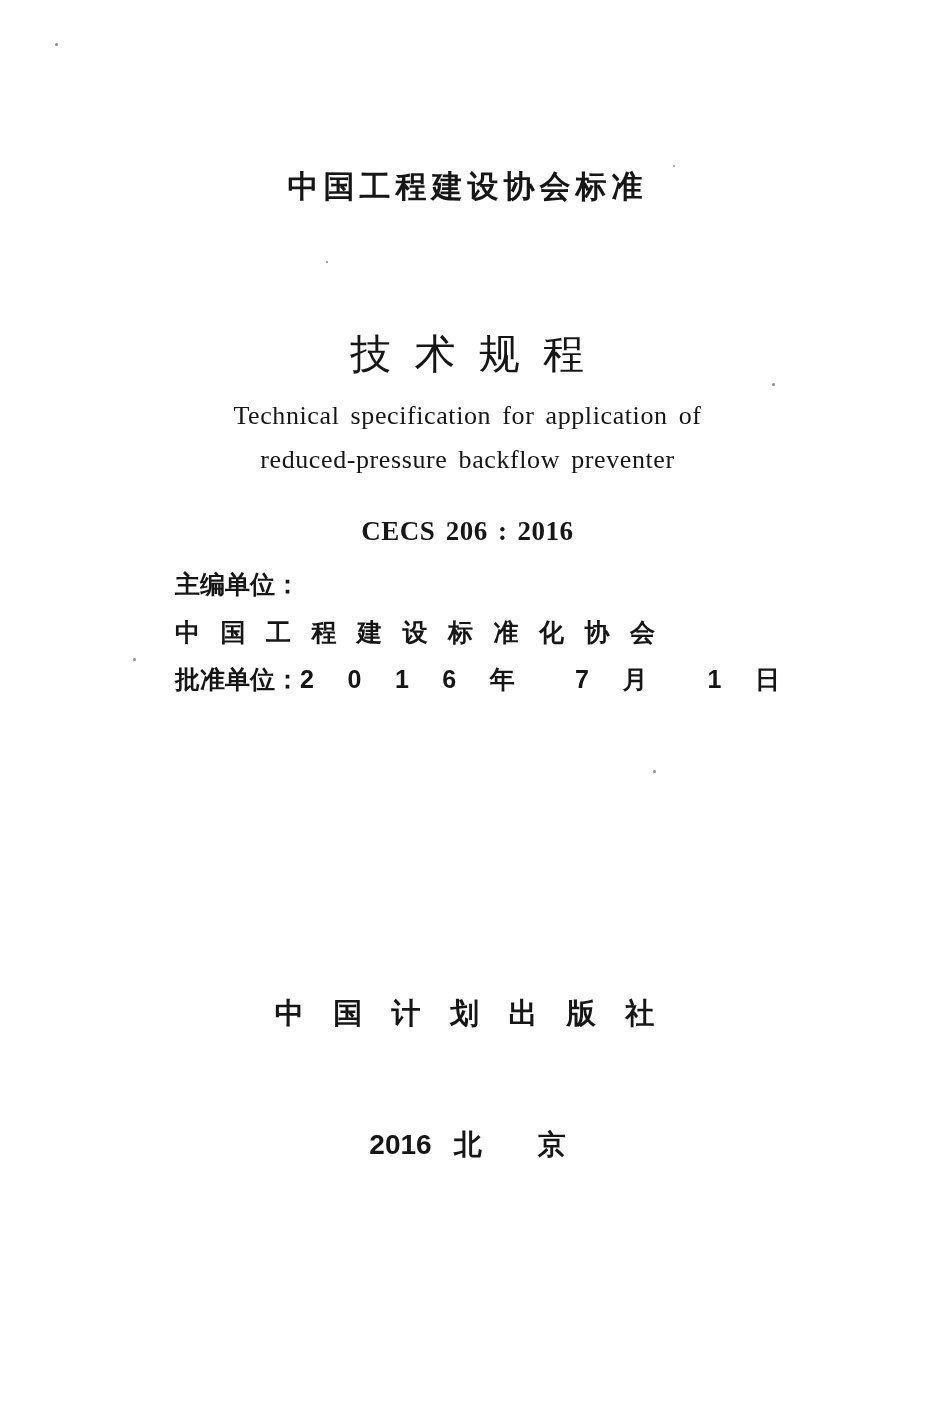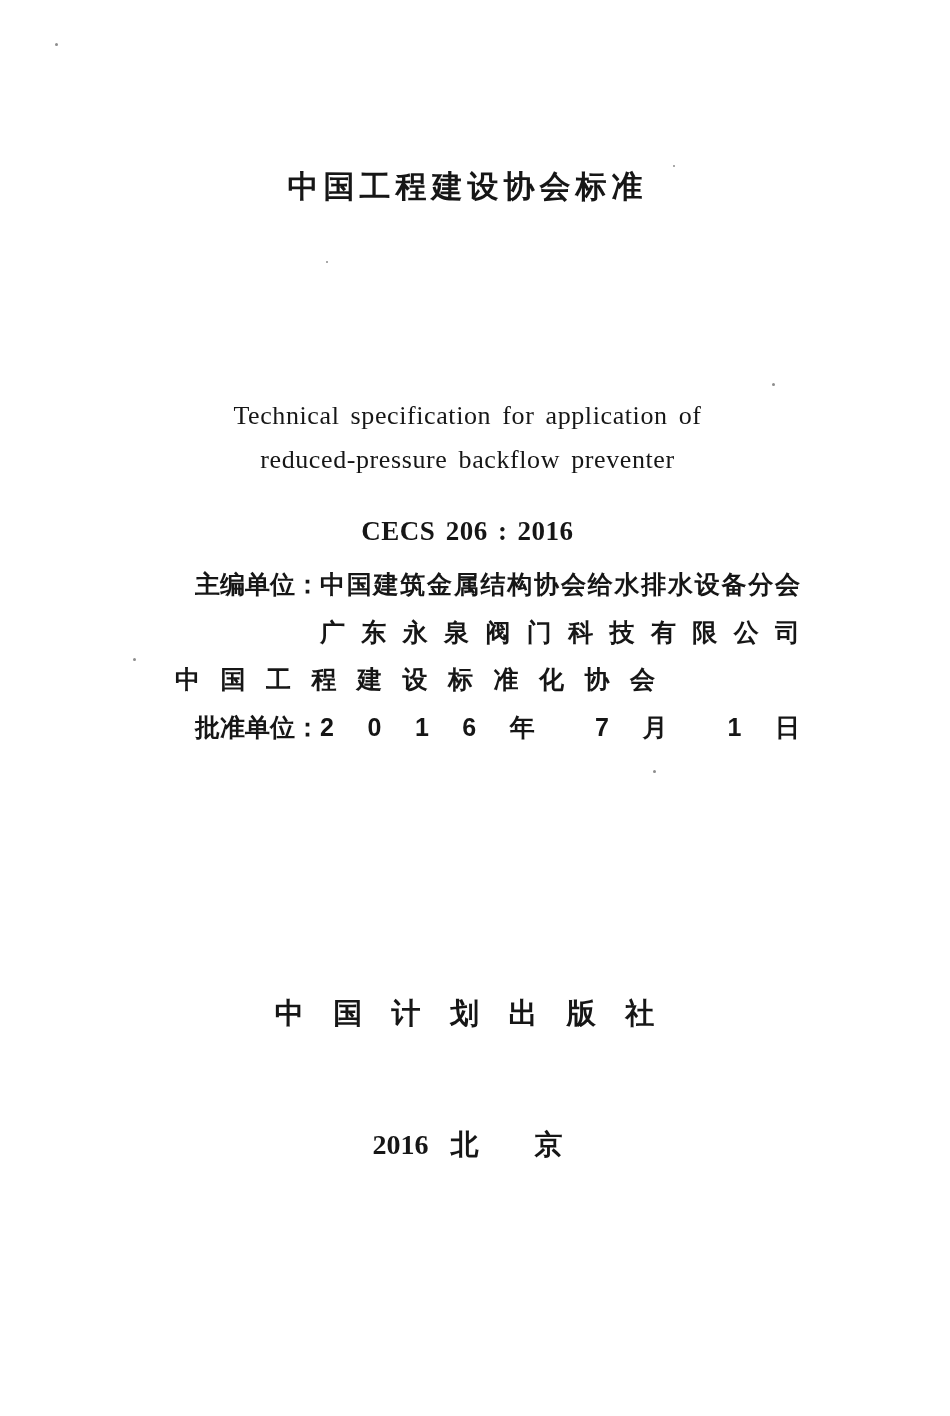--- a/index.html
+++ b/index.html
@@ -18,69 +18,65 @@
   .title-cn-2{top:327px;font-size:41px;font-weight:500;letter-spacing:1px;word-spacing:11px;}
   .title-en-1{top:401px;font-size:26px;letter-spacing:0.6px;word-spacing:4px;}
   .title-en-2{top:445px;font-size:26px;letter-spacing:0.6px;word-spacing:4px;}
   .std-code{top:516px;font-size:27px;font-weight:700;word-spacing:3px;letter-spacing:0.5px;}
   .imprint{
     position:absolute;left:175px;top:561px;
     font-family:"Liberation Sans","DejaVu Sans",sans-serif;
     font-weight:600;font-size:25px;line-height:47.5px;
   }
   .imprint-line{display:flex;}
-  .imp-label{display:block;flex:0 0 125px;width:125px;white-space:nowrap;margin-left:20px;}
+  .imp-label{display:block;flex:0 0 125px;width:125px;white-space:nowrap;}
   .imp-value{
     display:block;width:480px;
     text-align:justify;text-align-last:justify;
   }
   .publisher-name{
     top:994px;font-family:Liberation Mono, monospace;
     font-weight:600;font-size:29px;letter-spacing:6px;
   }
   .year-line{
     position:absolute;top:1126px;left:0;width:100%;
     display:flex;justify-content:center;align-items:baseline;
     font-size:28px;font-weight:700;
   }
-  .year-line .year{font-family:Liberation Serif, serif;margin-right:22px;}
+  .year-line .year{font-family:Liberation Sans, sans-serif;margin-right:22px;}
   .year-line .city{font-family:"Liberation Sans","DejaVu Sans",sans-serif;}
   .year-line .city-first{margin-right:56px;}
   .speck{position:absolute;background:#8d8d8d;border-radius:50%;}
   .s1{left:55px;top:43px;width:3px;height:3px;}
   .s2{left:673px;top:165px;width:2px;height:2px;}
   .s3{left:326px;top:261px;width:2px;height:2px;}
   .s4{left:772px;top:383px;width:3px;height:3px;}
   .s5{left:653px;top:770px;width:3px;height:3px;}
   .s6{left:133px;top:658px;width:3px;height:3px;}
 </style>
 </head>
 <body>
 
 <div class="page">
   <div class="content">
 
     <div class="abs assoc-label">中国工程建设协会标准</div>
 
 
+    <div class="abs title-cn-2">技 术 规 程</div>
 
     <div class="abs title-en-1">Technical specification for application of</div>
 
     <div class="abs title-en-2">reduced-pressure backflow preventer</div>
 
     <div class="abs std-code">CECS 206 : 2016</div>
 
     <div class="imprint">
       <div class="imprint-line">
         <span class="imp-label">主编单位：</span>
-        <span class="imp-value">中国建筑金属结构协会给水排水设备分会</span>
-      </div>
-      <div class="imprint-line">
-        <span class="imp-label"></span>
-        <span class="imp-value">广 东 永 泉 阀 门 科 技 有 限 公 司</span>
       </div>
       <div class="imprint-line">
         <span class="imp-value">中 国 工 程 建 设 标 准 化 协 会</span>
       </div>
       <div class="imprint-line">
         <span class="imp-label">批准单位：</span>
         <span class="imp-value">2 0 1 6 年 7 月 1 日</span>
       </div>
     </div>
 

